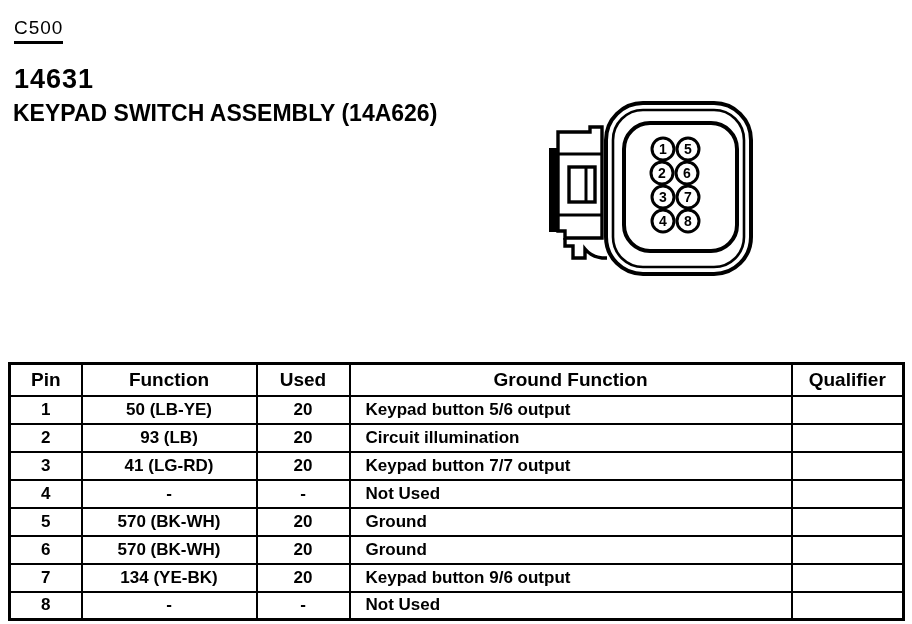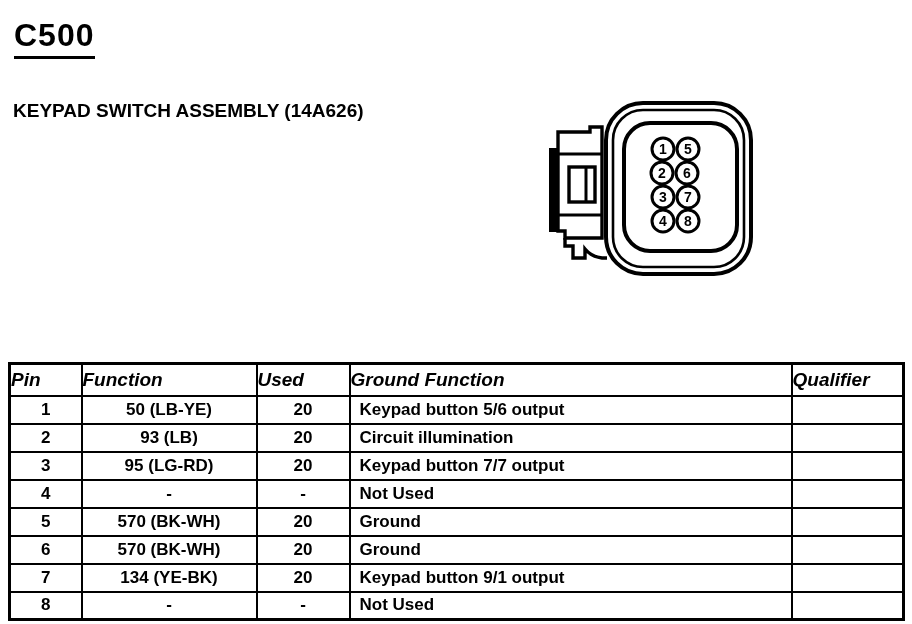--- a/index.html
+++ b/index.html
@@ -8,71 +8,71 @@
     background: #ffffff;
     color: #000000;
     font-family: "Liberation Sans", sans-serif;
     position: relative;
     overflow: hidden;
   }
   .page { position: absolute; inset: 0; background: #ffffff; }
 
   .connector-id {
     position: absolute; left: 14px; top: 17px;
-    font-size: 32px; font-weight: bold; letter-spacing: 1px;
+    font-size: 19px; font-weight: normal; letter-spacing: 1px;
     border-bottom: 3px solid #000; padding-bottom: 2px;
     display: inline-block;
   }
   .part-number {
     position: absolute; left: 14px; top: 64px;
     font-size: 27px; font-weight: bold; letter-spacing: 1px;
   }
   .part-name {
     position: absolute; left: 13px; top: 100px;
-    font-size: 19px; font-weight: bold;
+    font-size: 23px; font-weight: bold;
   }
 
   .connector-svg { position: absolute; left: 535px; top: 85px; }
 
   table.pinout {
     position: absolute; left: 8px; top: 362px;
     width: 894px;
     border-collapse: collapse;
     table-layout: fixed;
     border: 3px solid #000;
   }
   .pinout th, .pinout td {
     border: 2px solid #000;
     overflow: hidden;
     white-space: nowrap;
   }
   .pinout th {
     font-size: 19px; font-weight: bold;
-    height: 32px; text-align: left;
+    height: 32px; text-align: center;
     vertical-align: middle;
-    font-style: italic;
   }
   .pinout td {
     font-size: 17px; font-weight: bold;
     height: 28px; text-align: center;
     vertical-align: middle;
   }
-  .pinout td.fn { text-align: left; padding-left: 9px; }
+  .pinout td.fn { text-align: left; padding-left: 15px; }
   .col-pin { width: 72px; }
   .col-circuit { width: 175px; }
   .col-gauge { width: 93px; }
   .col-fn { width: 442px; }
   .col-qual { width: 112px; }
 </style>
 </head>
 <body>
 
 <div class="page">
 
   <h1 class="connector-id">C500</h1>
+  <h2 class="part-number">14631</h2>
   <div class="part-name">KEYPAD SWITCH ASSEMBLY (14A626)</div>
 
   <svg class="connector-svg" width="225" height="200" viewBox="0 0 225 200" xmlns="http://www.w3.org/2000/svg">
 
     <rect x="71" y="18" width="145" height="171" rx="37" fill="#ffffff" stroke="#000000" stroke-width="4"></rect>
     <rect x="78" y="25" width="131" height="157" rx="30" fill="none" stroke="#000000" stroke-width="2.6"></rect>
     <rect x="89" y="38" width="113" height="128" rx="26" fill="none" stroke="#000000" stroke-width="4"></rect>
 
     <rect x="14" y="63" width="9" height="84" fill="#000000"></rect>
     <path d="M 67 42 L 55 42 L 55 47 L 23 47 L 23 146 L 30 146 L 30 153 L 67 153 Z" fill="#ffffff" stroke="#000000" stroke-width="3.4"></path>
@@ -129,21 +129,21 @@
       </tr>
       <tr>
         <td>2</td>
         <td>93 (LB)</td>
         <td>20</td>
         <td class="fn">Circuit illumination</td>
         <td></td>
       </tr>
       <tr>
         <td>3</td>
-        <td>95 (LG-RD)</td>
+        <td>41 (LG-RD)</td>
         <td>20</td>
         <td class="fn">Keypad button 7/7 output</td>
         <td></td>
       </tr>
       <tr>
         <td>4</td>
         <td>-</td>
         <td>-</td>
         <td class="fn">Not Used</td>
         <td></td>
@@ -159,21 +159,21 @@
         <td>6</td>
         <td>570 (BK-WH)</td>
         <td>20</td>
         <td class="fn">Ground</td>
         <td></td>
       </tr>
       <tr>
         <td>7</td>
         <td>134 (YE-BK)</td>
         <td>20</td>
-        <td class="fn">Keypad button 9/1 output</td>
+        <td class="fn">Keypad button 9/6 output</td>
         <td></td>
       </tr>
       <tr>
         <td>8</td>
         <td>-</td>
         <td>-</td>
         <td class="fn">Not Used</td>
         <td></td>
       </tr>
     </tbody>

